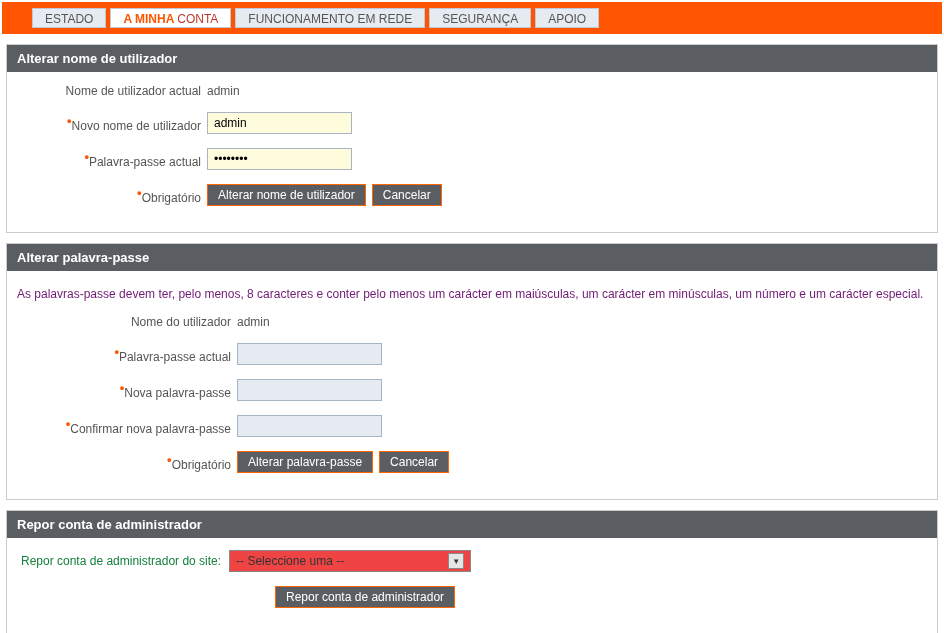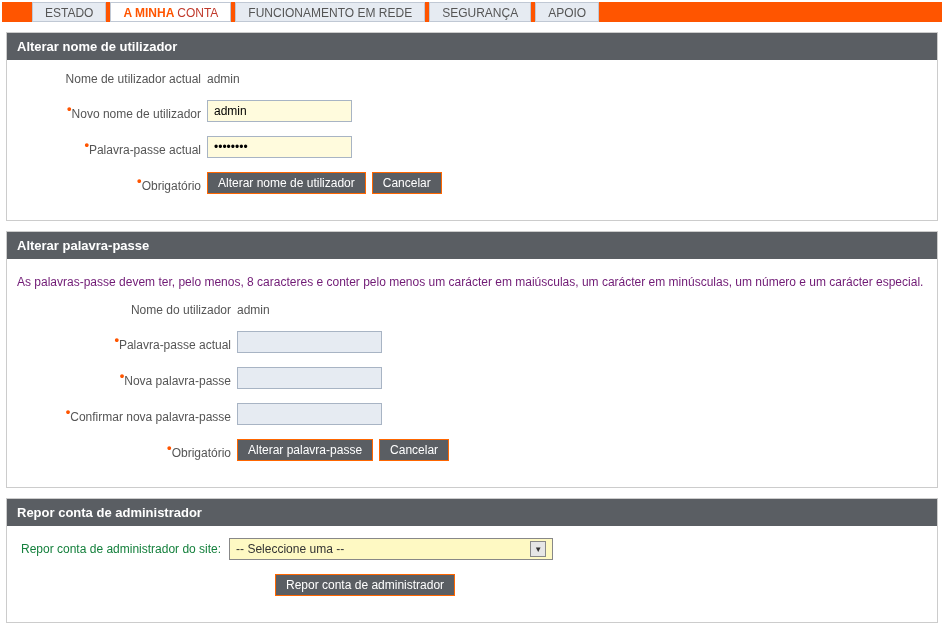--- a/index.html
+++ b/index.html
@@ -8,21 +8,21 @@
       padding: 0;
     }
     body {
       font-family: Arial, sans-serif;
       font-size: 12px;
       color: #333;
       background: #fff;
     }
     .nav-bar {
       background: #ff5500;
-      height: 20px;
+      height: 32px;
       display: flex;
       align-items: center;
       padding-left: 30px;
       margin: 2px;
     }
     .nav-tab {
       background: #e6ebf2;
       color: #555;
       padding: 3px 12px;
       font-size: 12px;
@@ -106,24 +106,24 @@
       color: #701a75;
       font-size: 12px;
       padding: 4px 0 14px 0;
     }
     .label-w2 {
       width: 220px;
       text-align: right;
       padding-right: 6px;
     }
     .select-input {
-      width: 324px;
+      width: 242px;
       height: 22px;
       border: 1px solid #888;
-      background: #fef9c3;
+      background: #ef4444;
       padding: 2px 6px;
       font-size: 12px;
       position: relative;
       display: flex;
       align-items: center;
       justify-content: space-between;
       cursor: pointer;
     }
     .select-arrow {
       width: 16px;

